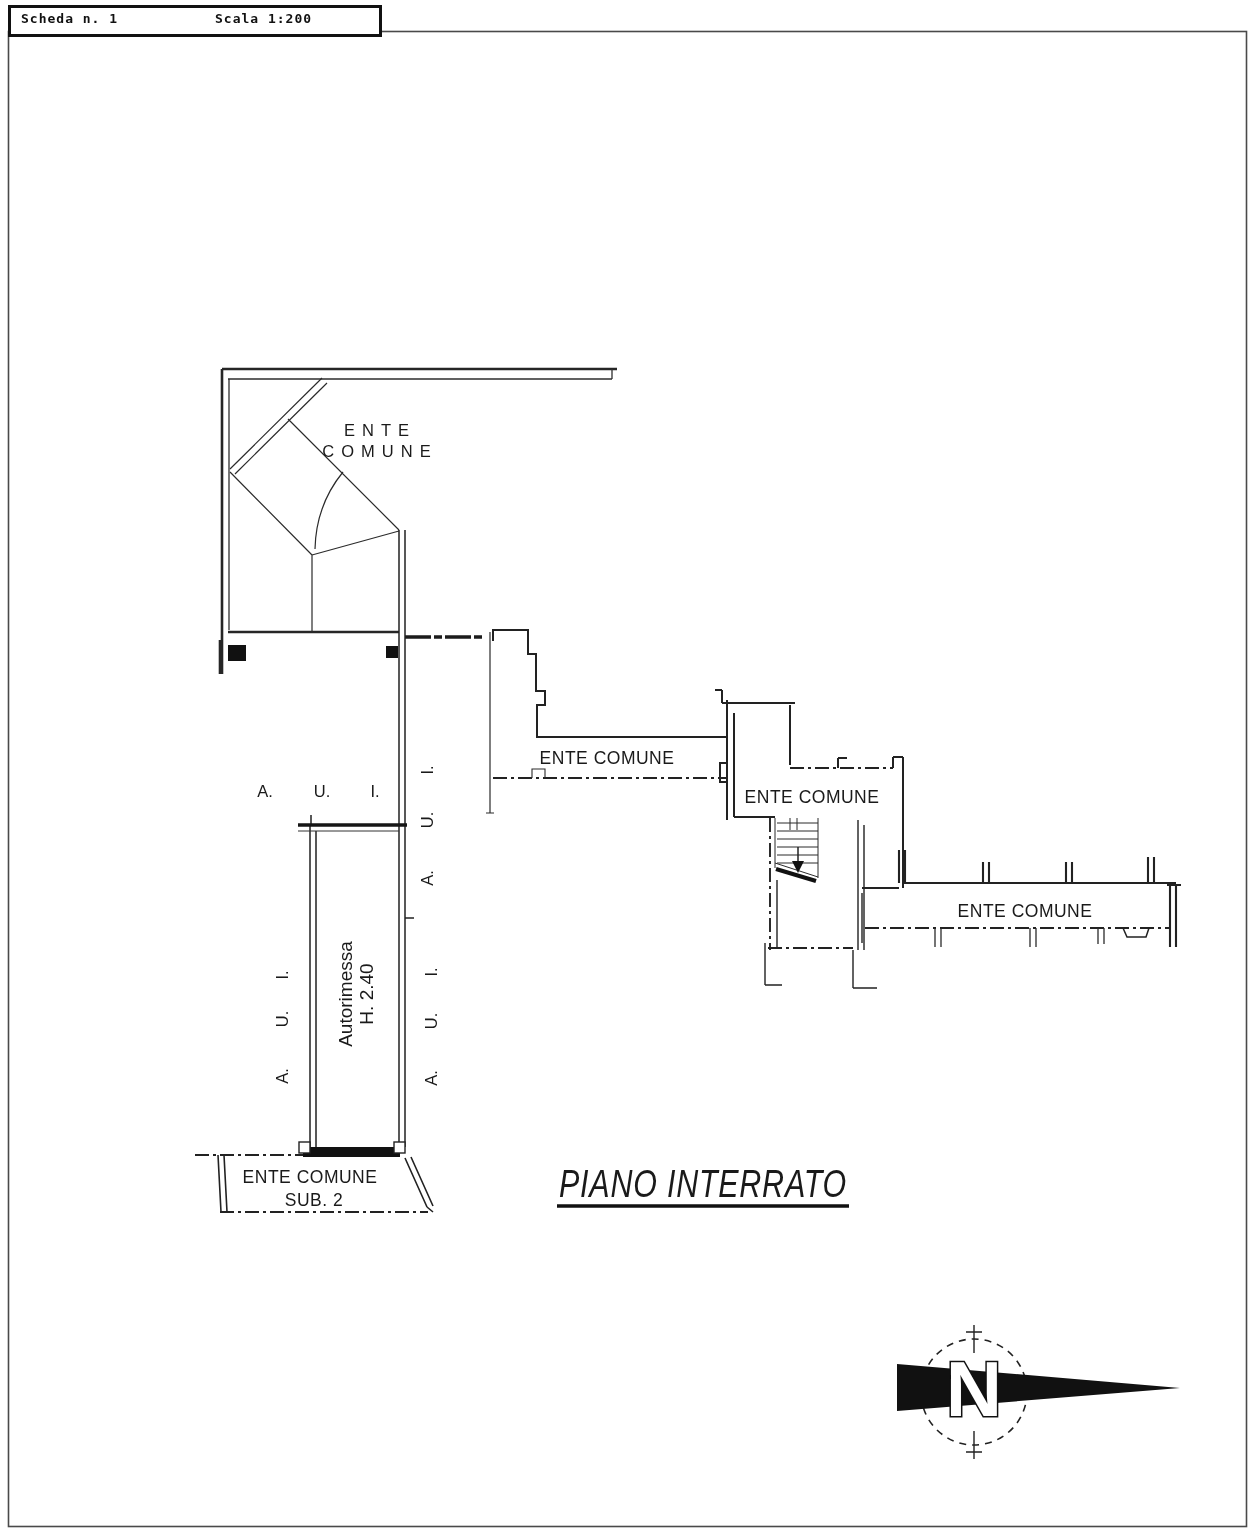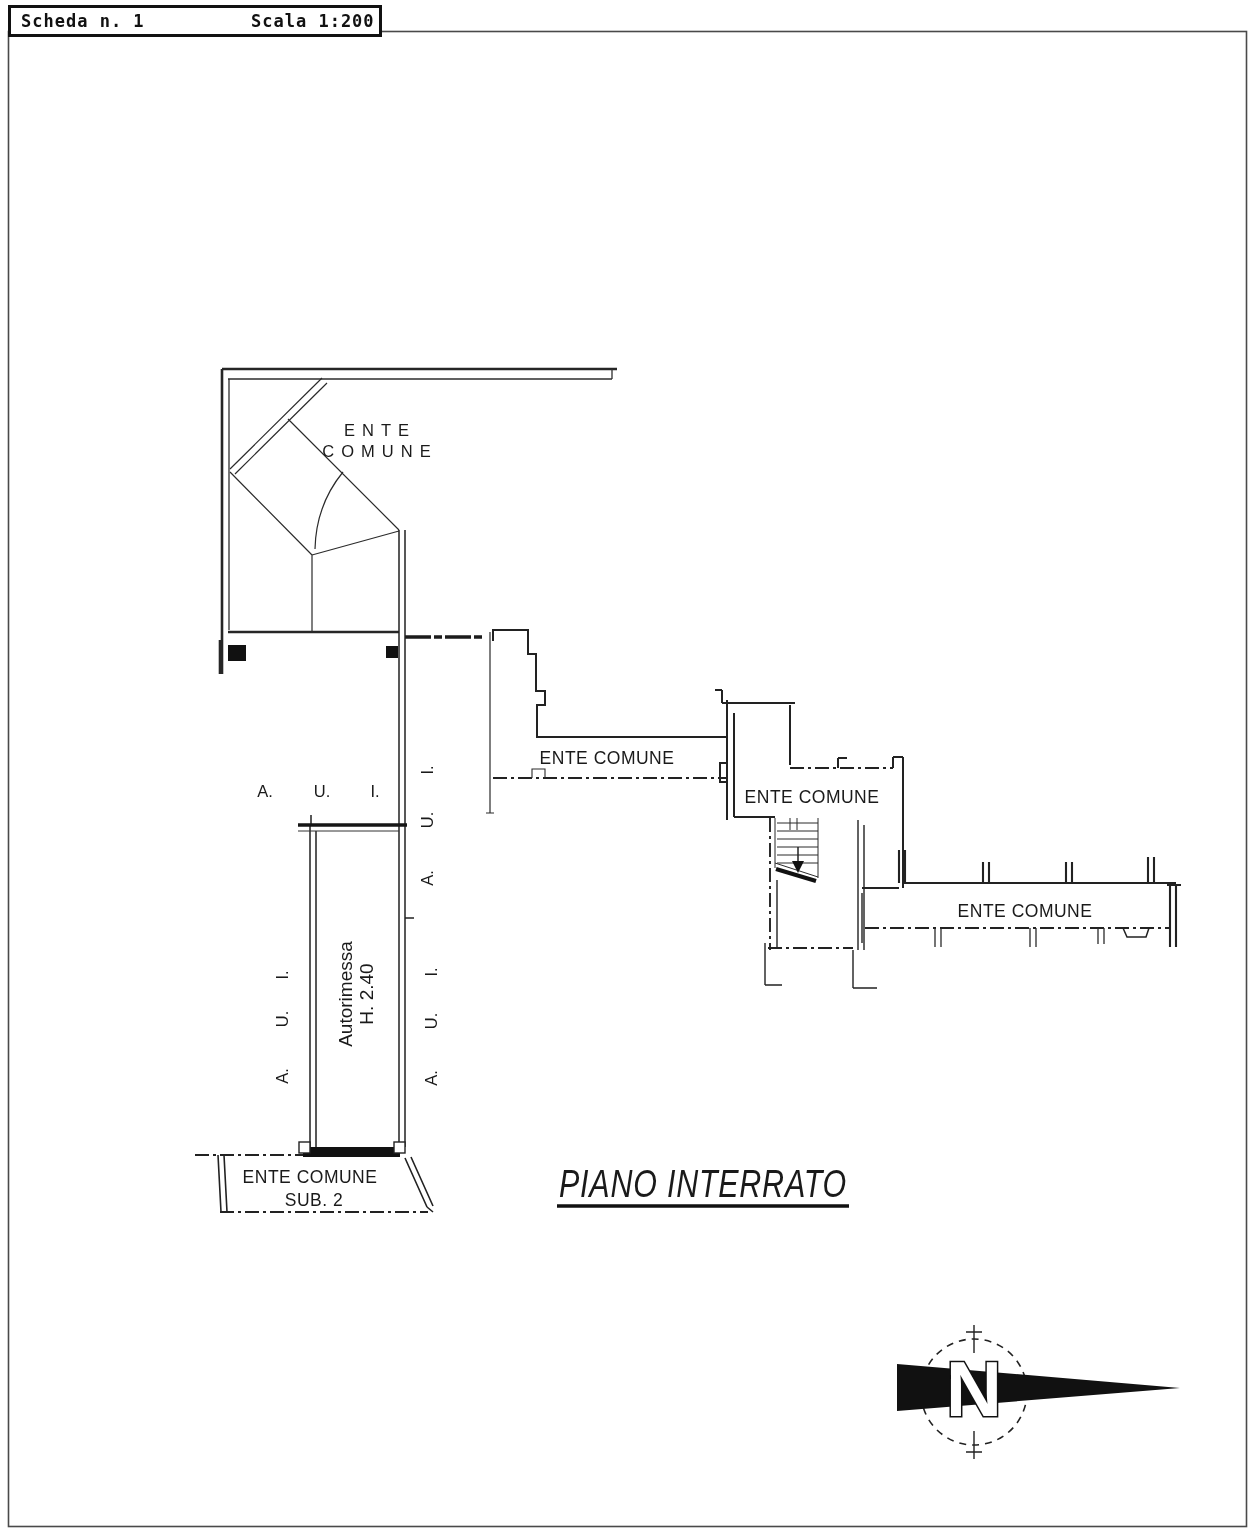--- a/index.html
+++ b/index.html
@@ -29,28 +29,28 @@
     width: 368px;
     height: 26px;
     border: 3px solid #111;
     background: #ffffff;
     z-index: 2;
   }
   .header-text {
     position: absolute;
     top: 3px;
     font-family: "DejaVu Sans Mono", "Liberation Mono", monospace;
-    font-size: 17px;
+    font-size: 13px;
     font-weight: bold;
     color: #111;
     white-space: nowrap;
     letter-spacing: 1px;
   }
   #header-sheet { left: 10px; }
-  #header-scale { left: 204px; margin-left: 36px; }
+  #header-scale { left: 204px; }
 
   svg text {
     font-family: "Liberation Sans", sans-serif;
     fill: #1a1a1a;
   }
   .room-label {
     font-size: 17.5px;
     letter-spacing: 0.5px;
   }
   .spaced-label {

